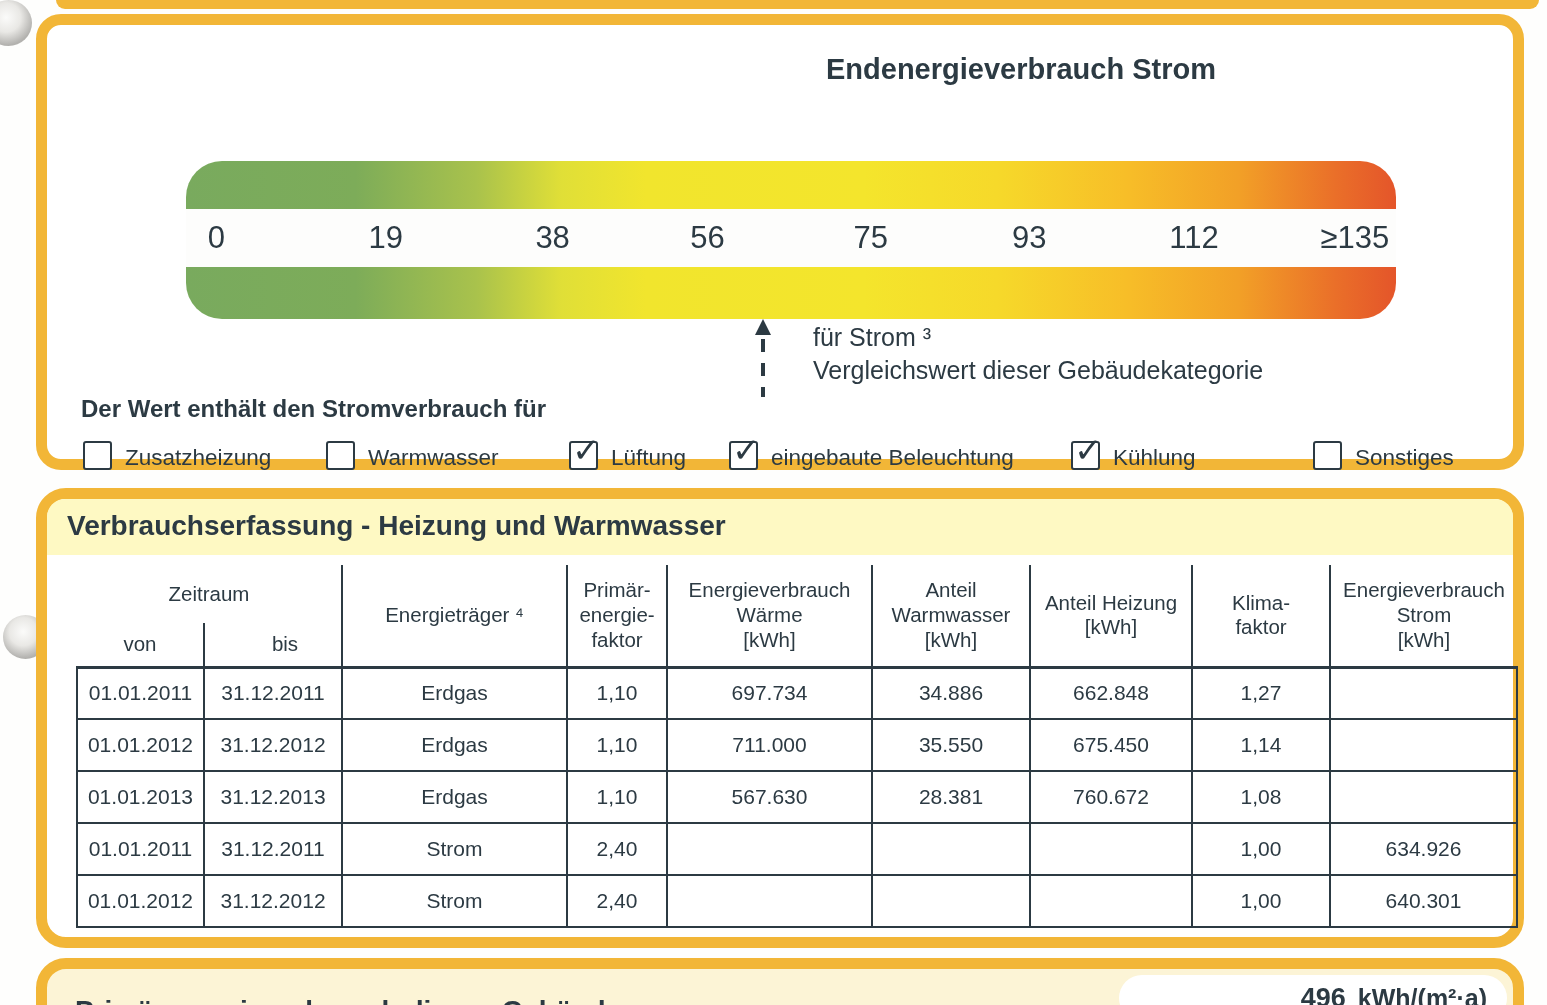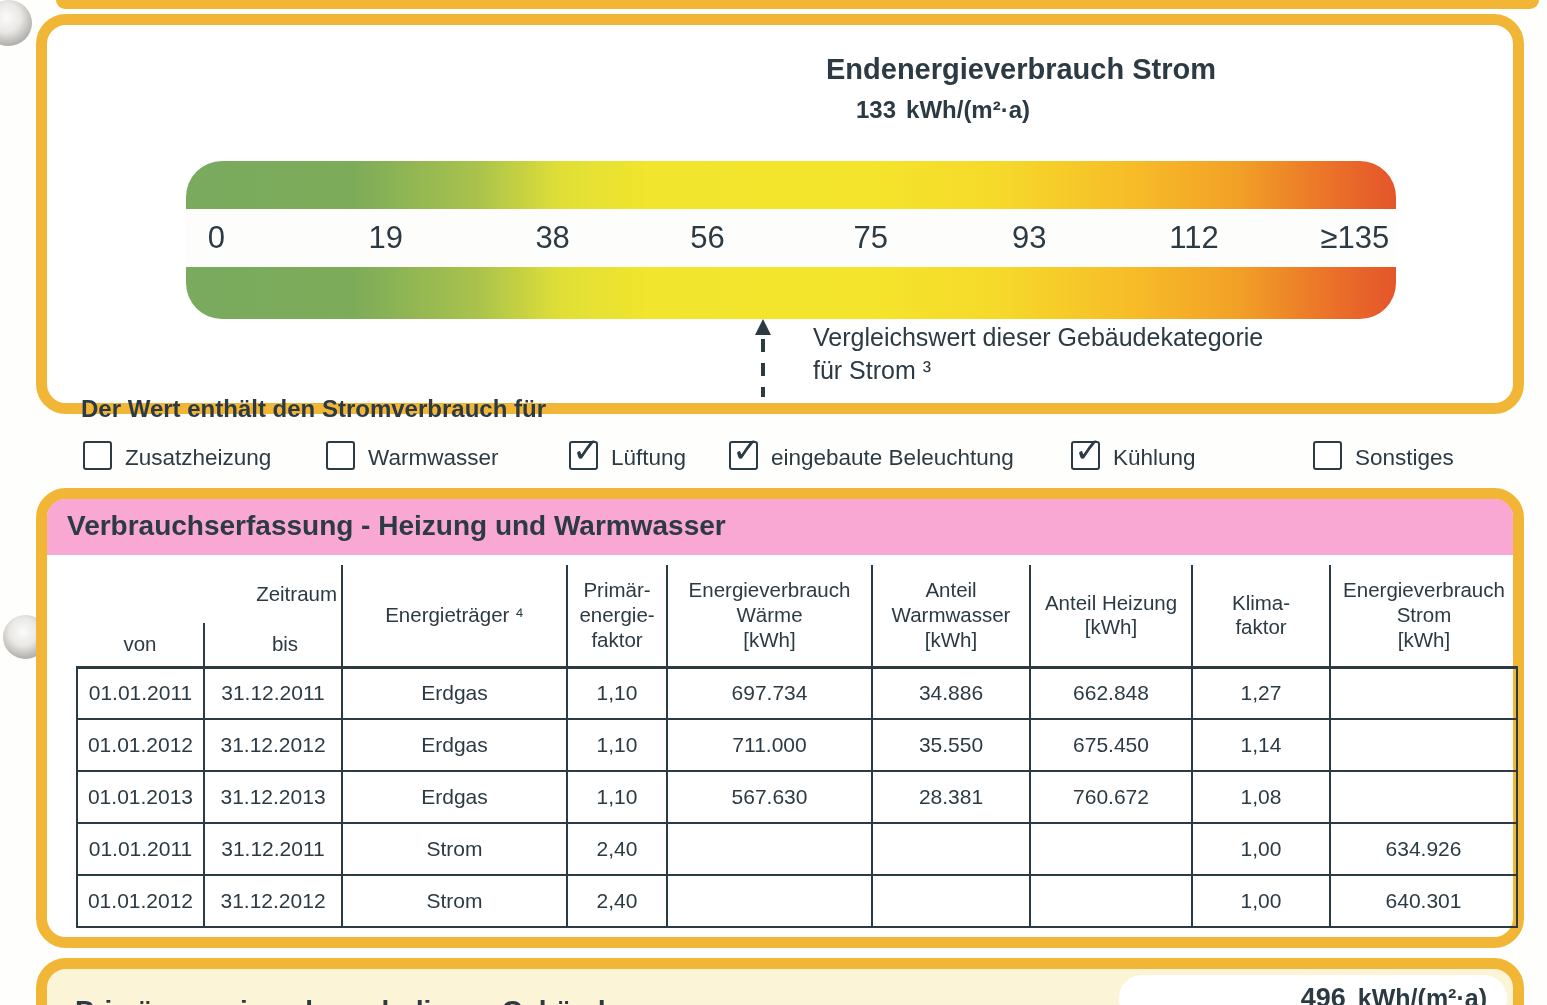--- a/index.html
+++ b/index.html
@@ -11,21 +11,21 @@
   
   .prev-strip{position:absolute;left:56px;right:8px;top:0;height:9px;background:#f2b637;border-radius:0 0 14px 14px;}
   
   .hole{position:absolute;border-radius:50%;
     background:radial-gradient(circle at 45% 38%,#fbfbfa 0%,#e9e8e5 38%,#b2b1ae 72%,#cccbc8 100%);}
   .hole1{left:-15px;top:0px;width:47px;height:46px;}
   .hole2{left:3px;top:615px;width:45px;height:44px;}
 
   .panel{position:absolute;left:36px;width:1488px;background:#ffffff;
     border:11px solid #f2b637;border-radius:30px;box-sizing:border-box;}
-  .panel1{top:14px;height:400px;}
+  .panel1{top:14px;height:456px;border-radius:25px;}
   .panel2{top:488px;height:460px;}
   .panel3{top:958px;height:92px;background:#fcf4d6;}
 
   
   .scale-header{position:absolute;left:779px;top:26px;line-height:1.25;}
   .scale-title{font-size:29px;font-weight:bold;}
   .scale-subtitle{font-size:24px;margin-top:3px;}
   .scale-value{font-size:24px;font-weight:bold;margin-top:8px;margin-left:30px;}
   .scale-value .unit{margin-left:10px;}
 
@@ -44,75 +44,72 @@
   .marker-label{position:absolute;left:766px;top:296px;font-size:25px;line-height:33px;}
 
   .includes-heading{position:absolute;left:34px;top:370px;font-size:24px;font-weight:bold;}
   .check-item{position:absolute;top:416px;display:flex;align-items:flex-start;}
   .cbox{position:relative;width:29px;height:29px;border:2.5px solid #2c3a43;border-radius:3px;
     background:#fff;box-sizing:border-box;flex:none;}
   .cmark{position:absolute;left:1px;top:-10px;font-size:34px;font-weight:bold;color:#2c3a43;line-height:1;}
   .cb-label{margin-left:13px;font-size:22.5px;padding-top:4px;}
 
   
-  .panel2-header{position:absolute;left:0;top:0;right:0;height:56px;background:#f9a8d4;
+  .panel2-header{position:absolute;left:0;top:0;right:0;height:56px;background:#fef9c3;
     border-radius:18px 18px 0 0;}
   .panel2-title{position:absolute;left:20px;top:11px;font-size:28px;font-weight:bold;}
 
   table.vtable{position:absolute;left:29px;top:66px;width:1440px;border-collapse:collapse;table-layout:fixed;}
   .vtable th,.vtable td{font-weight:normal;text-align:center;vertical-align:middle;
     font-size:21px;color:#2c3a43;padding:0 4px;box-sizing:border-box;}
   .vtable thead th{border:none;border-left:2px solid #2c3a43;white-space:pre-line;line-height:1.2;font-size:20.5px;}
   .vtable thead tr.h1 th{height:58px;}
   .vtable thead tr.h2 th{height:44px;vertical-align:middle;}
   .vtable thead th.first{border-left:none;}
   .vtable thead th.rspan{border-bottom:3px solid #2c3a43;}
-  .vtable thead th.th-zeitraum{border-bottom:none;text-align:right;}
+  .vtable thead th.th-zeitraum{border-bottom:none;}
   .vtable thead th.th-von{border-left:none;border-bottom:3px solid #2c3a43;}
   .vtable thead th.th-bis{border-left:2px solid #2c3a43;border-bottom:3px solid #2c3a43;padding-left:28px;}
   .vtable tbody td{border:2px solid #2c3a43;height:52px;}
 </style>
 </head>
 <body>
 
 <div class="page">
 
   <div class="prev-strip"></div>
   <div class="hole hole1"></div>
   <div class="hole hole2"></div>
 
   <section class="panel panel1">
 
     <div class="scale-header">
       <div class="scale-title">Endenergieverbrauch Strom</div>
-      <div class="scale-value">
-        <span>133</span><span class="unit">kWh/(m²·a)</span>
-      </div>
     </div>
 
     <div class="gradient-bar">
       <div class="tick-band">
         <span class="tick" style="left:2.5%">0</span>
         <span class="tick" style="left:16.5%">19</span>
         <span class="tick" style="left:30.3%">38</span>
         <span class="tick" style="left:43.1%">56</span>
         <span class="tick" style="left:56.6%">75</span>
         <span class="tick" style="left:69.7%">93</span>
         <span class="tick" style="left:83.3%">112</span>
         <span class="tick" style="left:96.6%">≥135</span>
       </div>
     </div>
 
     <div class="marker">
       <div class="head"></div>
       <div class="dash"></div>
     </div>
     <div class="marker-label">
+      <div>für Strom ³</div>
       <div>Vergleichswert dieser Gebäudekategorie</div>
-      <div>für Strom ³</div>
     </div>
 
     <div class="includes-heading">Der Wert enthält den Stromverbrauch für</div>
 
     <div class="check-item" style="left:36px">
       <span class="cbox">
           <span class="cmark"></span>
         </span>
       <span class="cb-label">Zusatzheizung</span>
     </div>

